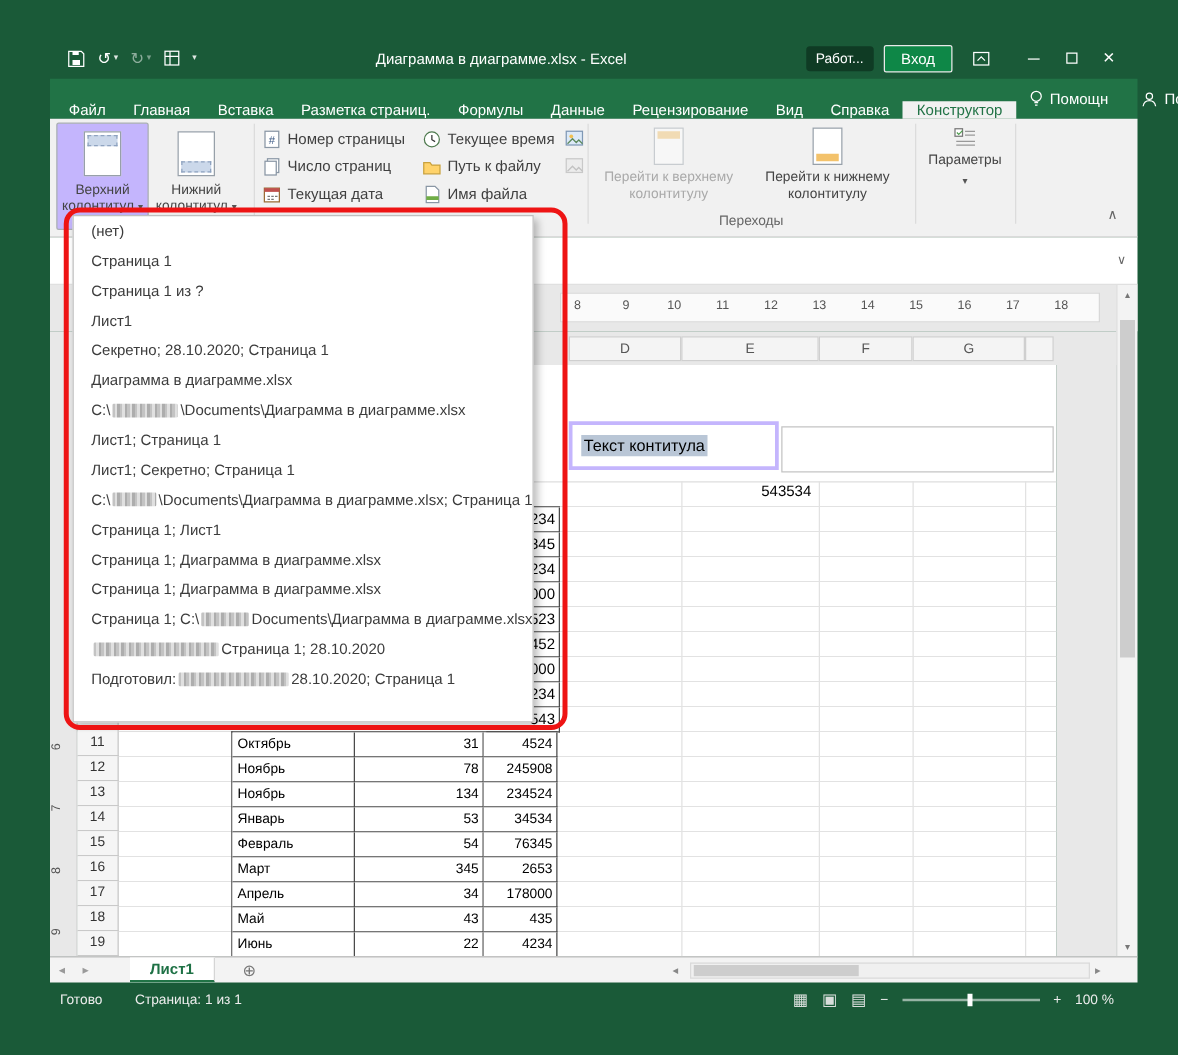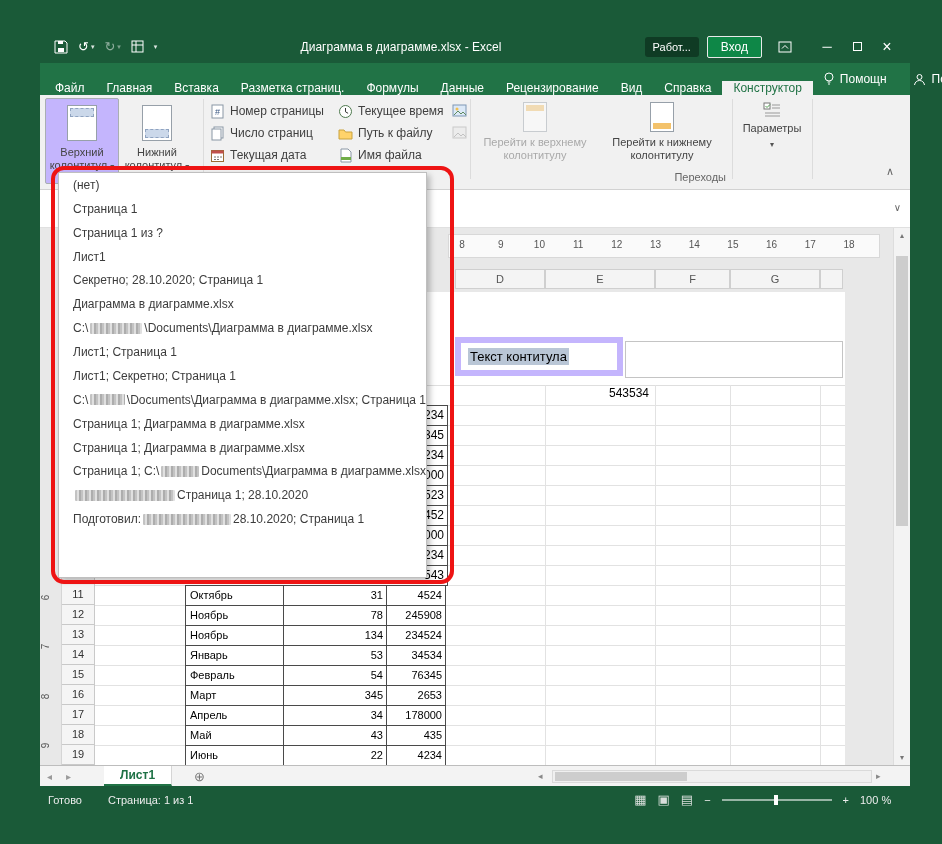--- a/index.html
+++ b/index.html
@@ -45,21 +45,21 @@
   .smallbtn{position:absolute;height:20px;display:flex;align-items:center;gap:5px;font-size:12px;
     color:#3F3F3F;white-space:nowrap}
   .iconbtn{position:absolute;width:18px;height:18px;display:flex;align-items:center;justify-content:center}
   .navbtn{position:absolute;top:3px;display:flex;flex-direction:column;align-items:center;padding-top:4px;
     color:#444;font-size:11px;line-height:13px;text-align:center}
   .navbtn.disabled{color:#A9A9A9}
   .navbtn.disabled .navdoc{opacity:.45}
   .navdoc{width:24px;height:30px;background:#fff;border:1px solid #97A0A9;position:relative;margin-bottom:4px}
   .navdoc.top::before{content:"";position:absolute;left:2px;right:2px;top:2px;height:6px;background:#F3C26B}
   .navdoc.bottom::before{content:"";position:absolute;left:2px;right:2px;bottom:2px;height:6px;background:#F3C26B}
-  .grouplabel{position:absolute;font-size:11px;color:#666;text-align:right}
+  .grouplabel{position:absolute;font-size:11px;color:#666;text-align:center}
   .collapse{position:absolute;font-size:11px;color:#666}
 
   
   .formularow{left:40px;top:190px;width:870px;height:38px;background:#fff;border-bottom:1px solid #E0E0E0}
   .fb-chevron{position:absolute;right:9px;top:12px;font-size:10px;color:#666}
   .rulerrow{left:40px;top:228px;width:870px;height:37px;background:#E8E8E8}
   .rulerband{position:absolute;left:408px;top:6px;width:432px;height:24px;background:#FAFAFA;border:1px solid #D8D8D8}
   .hrn{position:absolute;top:11px;width:14px;text-align:center;font-size:10px;color:#555}
   .colheadrow{left:40px;top:265px;width:855px;height:27px;background:#E8E8E8}
   .colhead{position:absolute;top:4px;height:20px;background:#F4F4F4;border:1px solid #CFCFCF;
@@ -67,21 +67,21 @@
 
   
   .vruler{left:40px;top:292px;width:22px;height:473px;background:#E8E8E8;border-right:1px solid #D5D5D5}
   .vrn{position:absolute;left:3px;font-size:10px;color:#555;transform:rotate(-90deg)}
   .rowcol{left:62px;top:292px;width:33px;height:473px;background:#F1F1F1;border-right:1px solid #C9C9C9}
   .page{left:95px;top:292px;width:750px;height:473px;background:#fff}
   .canvasR{left:845px;top:292px;width:48px;height:473px;background:#E8E8E8}
   .gridh{left:95px;top:385px;width:750px;height:380px;border-top:1px solid #DEDEDE;
     background:repeating-linear-gradient(to bottom,transparent 0,transparent 19px,#E2E2E2 19px,#E2E2E2 20px)}
   .gridv{position:absolute;top:385px;width:1px;height:380px;background:#E2E2E2}
-  .hbox1{left:455px;top:337px;width:168px;height:39px;background:#fff;border:6px solid #c4b5fd;
+  .hbox1{left:455px;top:337px;width:168px;height:39px;background:#fff;border:3px solid #c4b5fd;
     display:flex;align-items:center;padding-left:7px;font-size:13px;color:#000}
   .hbox1 .sel{background:#B9C6D6;padding:1px 2px}
   .hbox2{left:625px;top:341px;width:218px;height:37px;background:#fff;border:1px solid #C4C4C4}
   .cellval{left:545px;top:386px;width:108px;height:18px;text-align:right;padding-right:4px;font-size:12px;color:#000}
   .tails{left:389px;top:405px;width:59px;border-top:1px solid #4A4A4A}
   .tail-cell{height:20px;border-bottom:1px solid #4A4A4A;border-right:1px solid #4A4A4A;text-align:right;
     padding-right:3px;font-size:12px;line-height:19px;background:#fff}
   .dtable{left:185px;top:585px;border-top:1px solid #4A4A4A;border-left:1px solid #4A4A4A}
   .trow{display:flex;height:20px}
   .tc{border-right:1px solid #4A4A4A;border-bottom:1px solid #4A4A4A;font-size:11px;line-height:19px;background:#fff}
@@ -458,20 +458,23 @@
     </div>
     <div class="dd-item">
       <span>Лист1; Секретно; Страница 1</span>
     </div>
     <div class="dd-item">
       <span>C:\</span>
       <span class="blur" style="width: 48px;"></span>
       <span>\Documents\Диаграмма в диаграмме.xlsx; Страница 1</span>
     </div>
     <div class="dd-item">
+      <span>Страница 1; Лист1</span>
+    </div>
+    <div class="dd-item">
       <span>Страница 1; Диаграмма в диаграмме.xlsx</span>
     </div>
     <div class="dd-item">
       <span>Страница 1; Диаграмма в диаграмме.xlsx</span>
     </div>
     <div class="dd-item">
       <span>Страница 1; C:\</span>
       <span class="blur" style="width: 44px;"></span>
       <span>Documents\Диаграмма в диаграмме.xlsx</span>
     </div>

